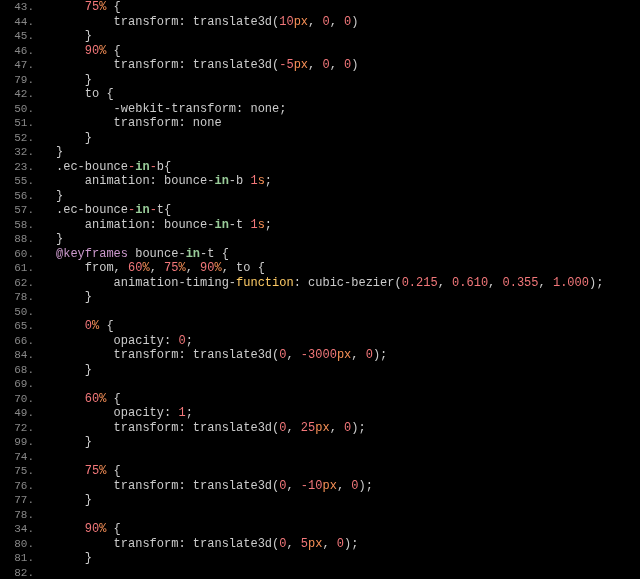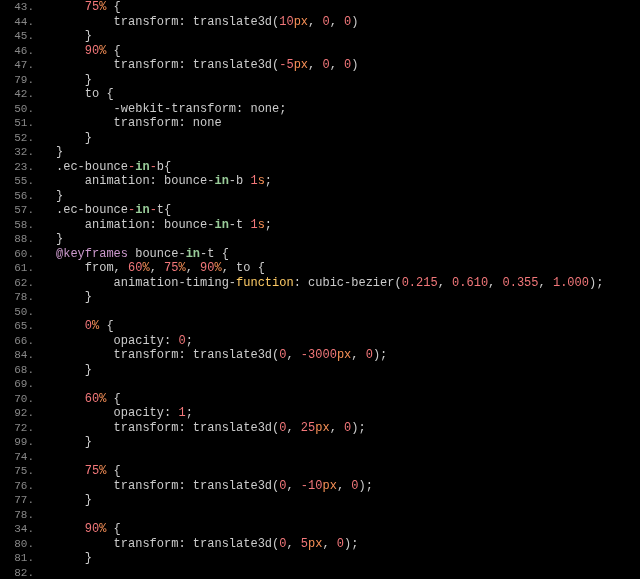--- a/index.html
+++ b/index.html
@@ -76,21 +76,21 @@
       <span class="ln">61.</span>
       <span class="ln">62.</span>
       <span class="ln">78.</span>
       <span class="ln">50.</span>
       <span class="ln">65.</span>
       <span class="ln">66.</span>
       <span class="ln">84.</span>
       <span class="ln">68.</span>
       <span class="ln">69.</span>
       <span class="ln">70.</span>
-      <span class="ln">92.</span>
+      <span class="ln">49.</span>
       <span class="ln">72.</span>
       <span class="ln">99.</span>
       <span class="ln">74.</span>
       <span class="ln">75.</span>
       <span class="ln">76.</span>
       <span class="ln">77.</span>
       <span class="ln">78.</span>
       <span class="ln">34.</span>
       <span class="ln">80.</span>
       <span class="ln">81.</span>

